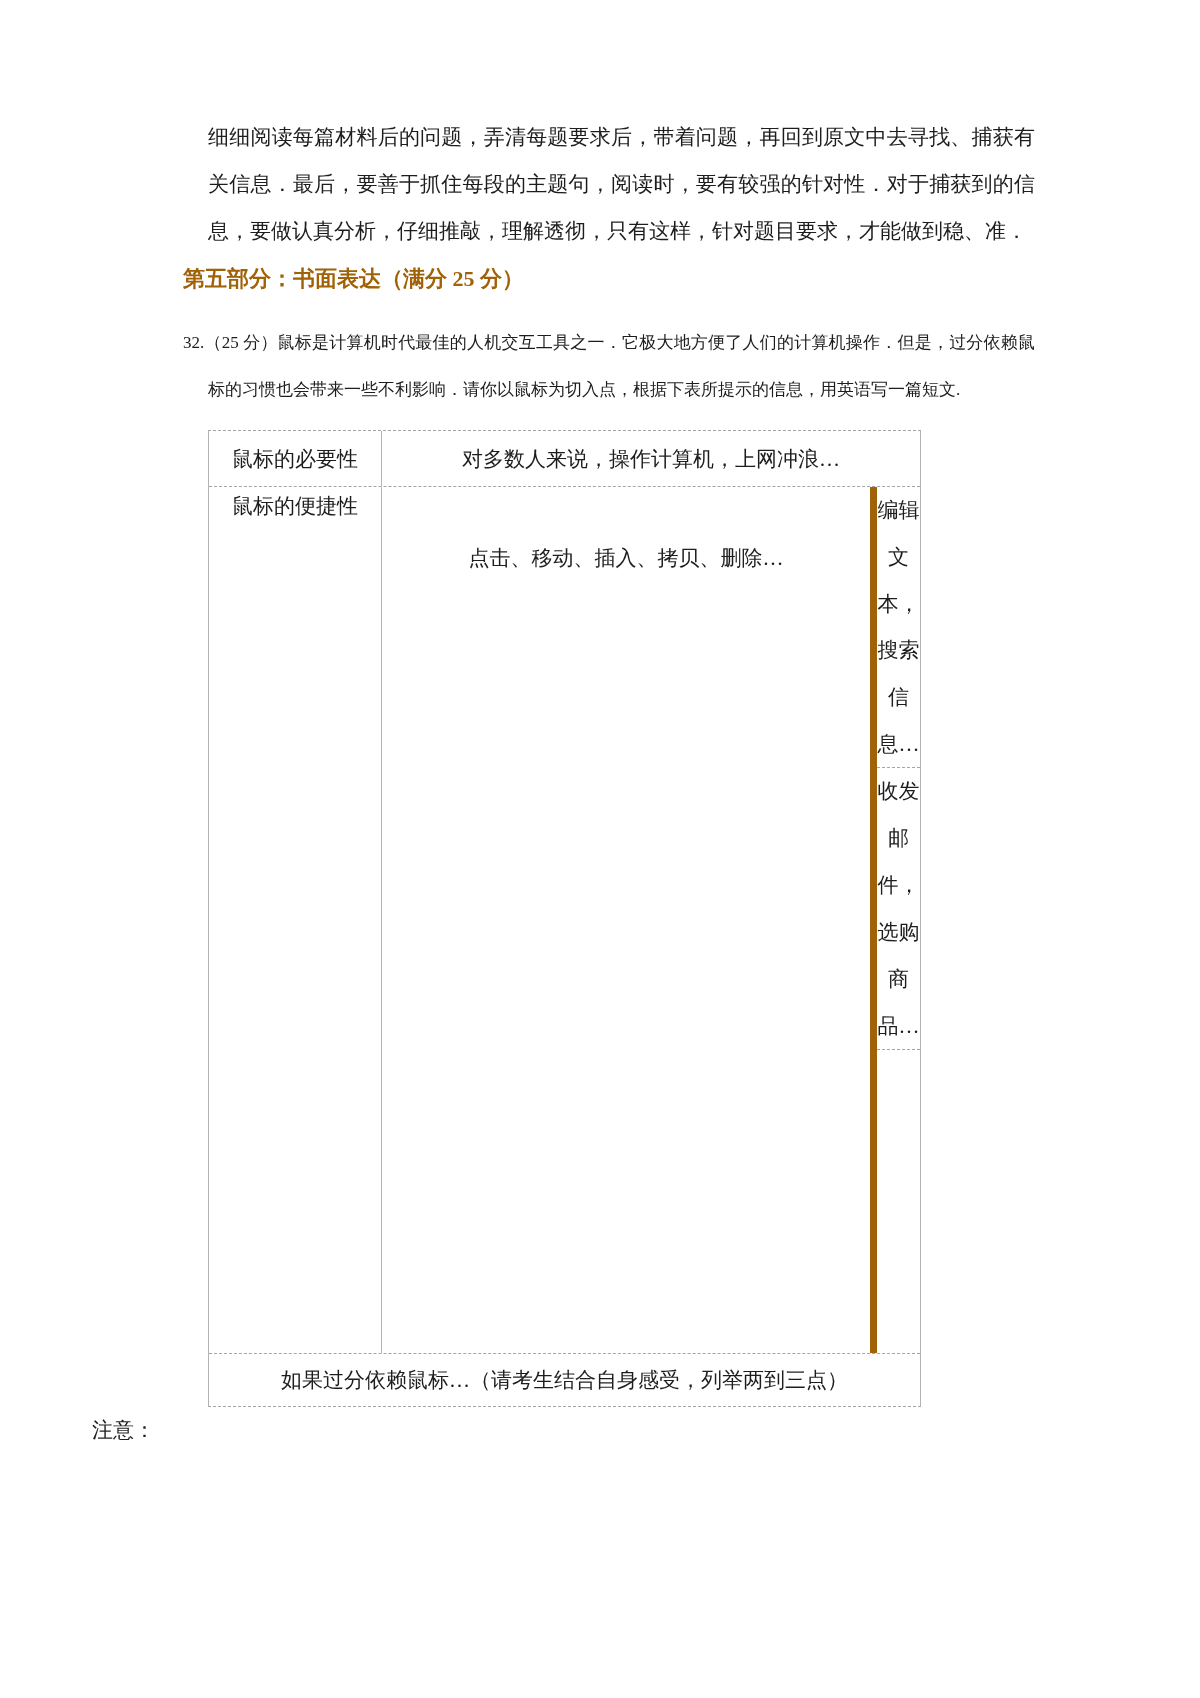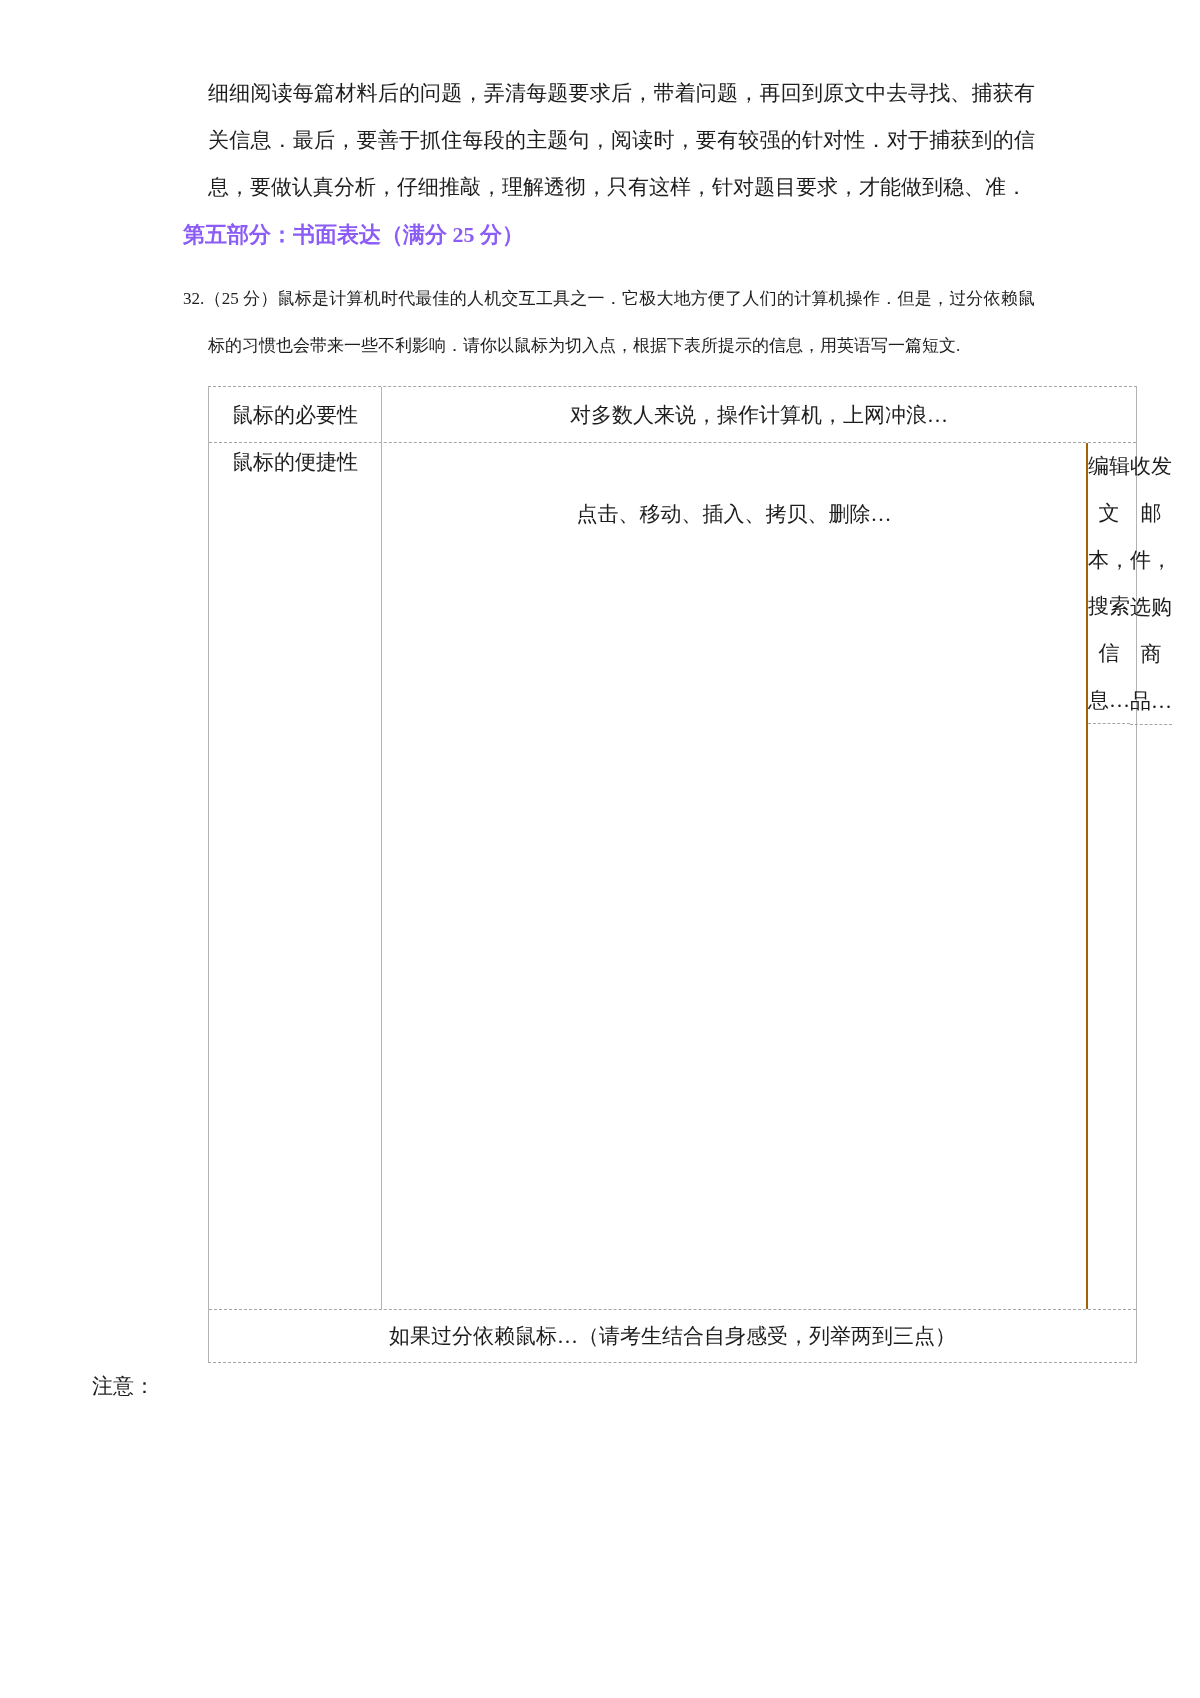--- a/index.html
+++ b/index.html
@@ -3,53 +3,53 @@
 <meta charset="utf-8">
 <style>
   html, body { margin: 0; padding: 0; background: #e8e8e8; }
   .page {
     position: relative;
     width: 1200px;
     height: 1698px;
     margin: 0 auto;
     background: #ffffff;
     box-sizing: border-box;
-    padding-top: 70px;
+    padding-top: 114px;
     font-family: "Liberation Serif", "DejaVu Serif", serif;
     color: #1d1d1d;
     overflow: hidden;
   }
   .intro {
     margin: 0 0 0 208px;
     width: 827px;
     font-size: 21px;
     line-height: 47px;
     text-align: justify;
     text-align-last: left;
   }
   .section-heading {
     margin-left: 183px;
     width: 860px;
     font-weight: bold;
     font-size: 22px;
     line-height: 47px;
-    color: #8b5cf6;
+    color: #a16207;
   }
   .item32 {
     margin-left: 208px;
     width: 827px;
     text-indent: -25px;
     font-size: 17px;
     line-height: 47px;
     text-align: justify;
     text-align-last: left;
   }
   .exam-table {
     margin-left: 208px;
-    width: 929px;
+    width: 713px;
     box-sizing: border-box;
     border-left: 1px solid #b3b3b3;
     border-right: 1px solid #b3b3b3;
     border-top: 1px dashed #a5a5a5;
     border-bottom: 1px dashed #a5a5a5;
     font-size: 21px;
     line-height: 26px;
   }
   .t-row1 {
     display: flex;
@@ -83,23 +83,23 @@
     flex: 1;
     box-sizing: border-box;
     padding-top: 58px;
     display: flex;
     align-items: flex-start;
     justify-content: center;
   }
   .r2-side {
     width: 50px;
     box-sizing: border-box;
-    border-left: 2px solid #a16207;
+    border-left: 7px solid #a16207;
     display: flex;
-    flex-direction: row;
+    flex-direction: column;
   }
   .side-cell {
     display: flex;
     flex-direction: column;
     justify-content: space-around;
     align-items: center;
     box-sizing: border-box;
   }
   .side-cell.sc1 { height: 281px; border-bottom: 1px dashed #a5a5a5; }
   .side-cell.sc2 { height: 282px; border-bottom: 1px dashed #a5a5a5; }

